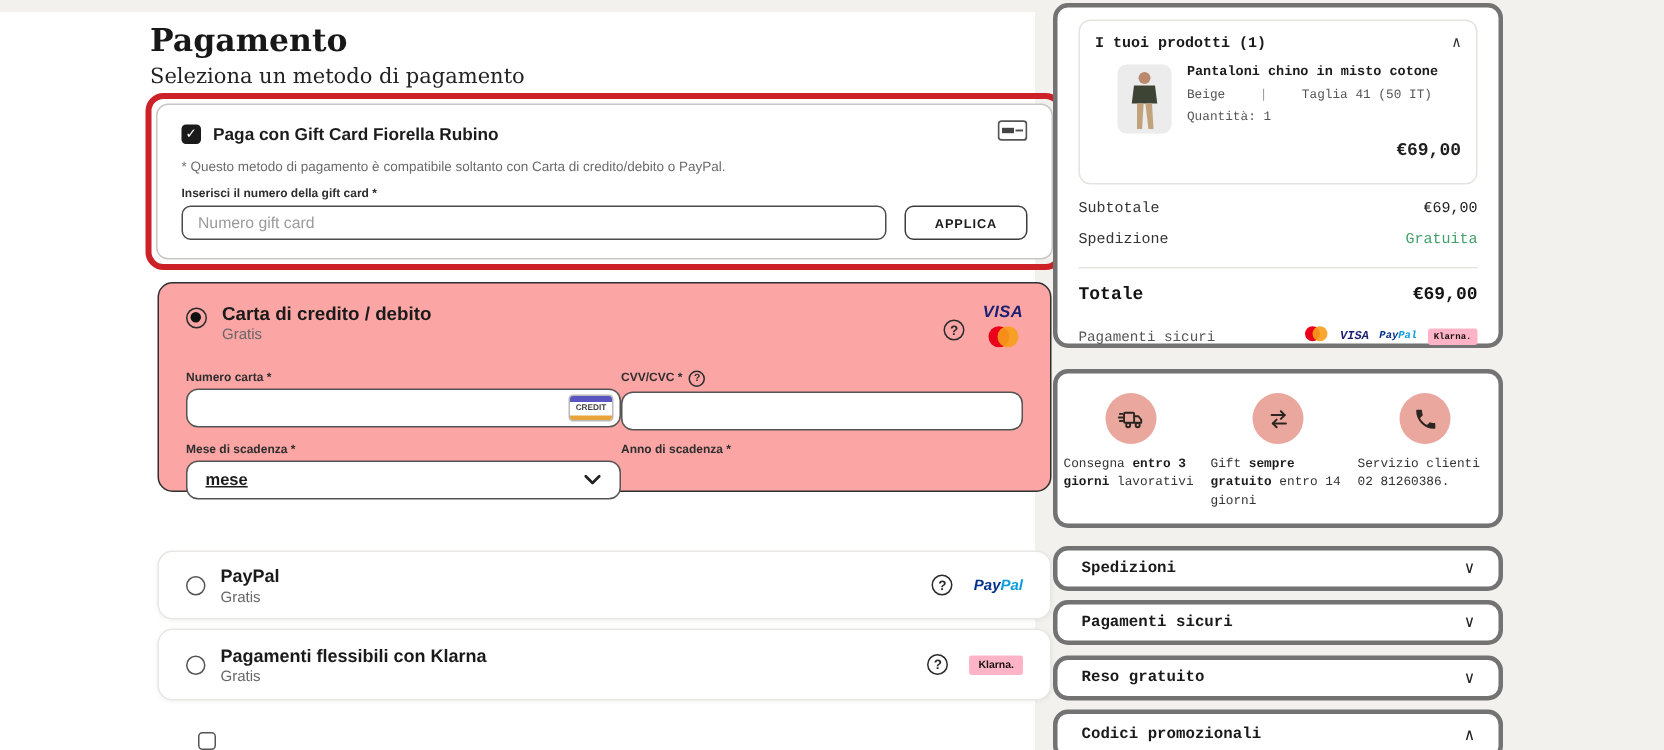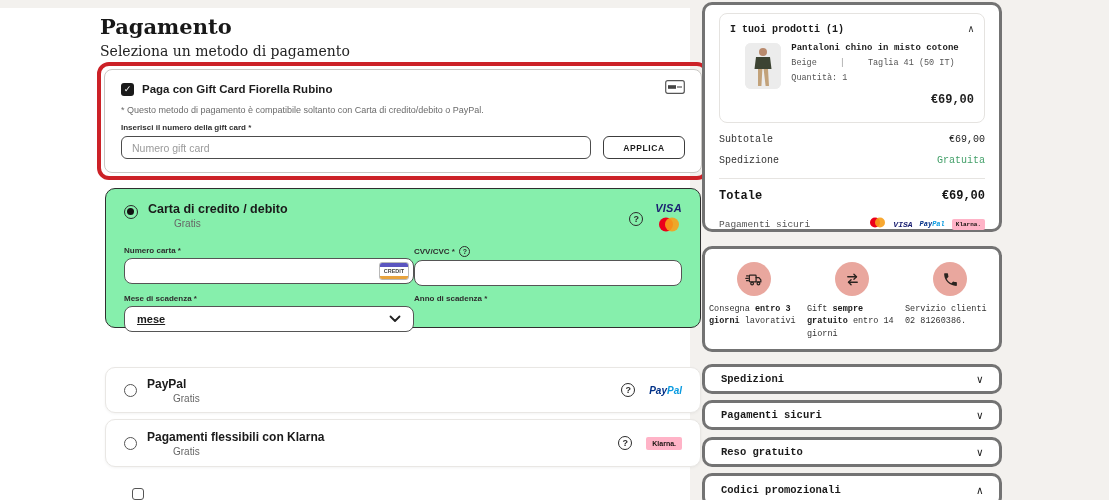--- a/index.html
+++ b/index.html
@@ -16,28 +16,28 @@
   .checkbox-checked { width:13px; height:13px; background:#1a1a1a; border-radius:3px; color:#fff; font-size:9px; line-height:13px; text-align:center; flex:0 0 auto; }
   .gc-label { font-weight:700; font-size:11.5px; color:#1c1c1c; }
   .gc-icon { margin-left:auto; }
   .gc-note { margin-top:7px; font-size:9px; color:#6b6b6b; }
   .gc-input-label { margin-top:8px; font-size:8px; font-weight:700; color:#2e2e2e; }
   .gc-input-row { margin-top:4px; display:flex; gap:12px; }
   .gc-input { flex:1; height:23px; border:1px solid #4c4c4c; border-radius:6px; padding:0 10px; font-size:10.5px; font-family:"Liberation Sans",sans-serif; color:#222; outline:none; }
   .gc-input::placeholder { color:#9a9a9a; }
   .apply-btn { width:82px; height:23px; border:1.3px solid #3c3c3c; border-radius:6px; background:#fff; font-weight:700; font-size:8.5px; letter-spacing:.6px; font-family:"Liberation Sans",sans-serif; color:#1c1c1c; cursor:pointer; }
 
-  .credit-card-box { position:absolute; left:105px; top:180px; width:596px; height:140px; background:#86efac; border:1.5px solid #2f2f2f; border-radius:10px; padding:13px 18px; }
+  .credit-card-box { position:absolute; left:105px; top:180px; width:596px; height:140px; background:#fca5a5; border:1.5px solid #2f2f2f; border-radius:10px; padding:13px 18px; }
   .cc-header { display:flex; align-items:flex-start; }
   .radio-on { width:14px; height:14px; border:1.6px solid #2b2b2b; border-radius:50%; position:relative; margin-top:3px; flex:0 0 auto; }
   .radio-on::after { content:""; position:absolute; left:2px; top:2px; width:7px; height:7px; background:#111; border-radius:50%; }
   .radio-off { width:13px; height:13px; border:1.5px solid #555; border-radius:50%; flex:0 0 auto; }
   .cc-titles { margin-left:10px; }
   .opt-title { font-weight:700; font-size:12.5px; color:#1a1a1a; }
-  .opt-sub { font-size:10px; color:#666; margin-top:2px;margin-left:26px; }
+  .opt-sub { font-size:10px; color:#666; margin-top:2px; }
   .cc-right { margin-left:auto; display:flex; align-items:center; gap:12px; }
   .help-icon { width:14px; height:14px; border:1.3px solid #2b2b2b; border-radius:50%; font-size:9px; font-weight:700; color:#2b2b2b; text-align:center; line-height:12px; }
   .help-icon.small { width:11px; height:11px; font-size:7px; line-height:9px; border-width:1.1px; }
   .brand-col { display:flex; flex-direction:column; align-items:center; gap:3px; }
   .visa-word { font-style:italic; font-weight:700; color:#1a1f71; font-size:11px; letter-spacing:.3px; }
   .cc-fields { display:grid; grid-template-columns:290px 1fr; margin-top:10px; }
   .field-label { font-size:8px; font-weight:700; color:#2e2e2e; margin-bottom:3px; }
   .cc-input-wrap { position:relative; }
   .cc-input { width:100%; height:26px; border:1px solid #555; border-radius:8px; padding:0 40px 0 10px; font-size:11px; outline:none; }
   .credit-badge { position:absolute; right:5px; top:4px; width:30px; height:18px; border:1px solid #b9b9b9; border-radius:3px; overflow:hidden; display:flex; flex-direction:column; background:#fff; }

